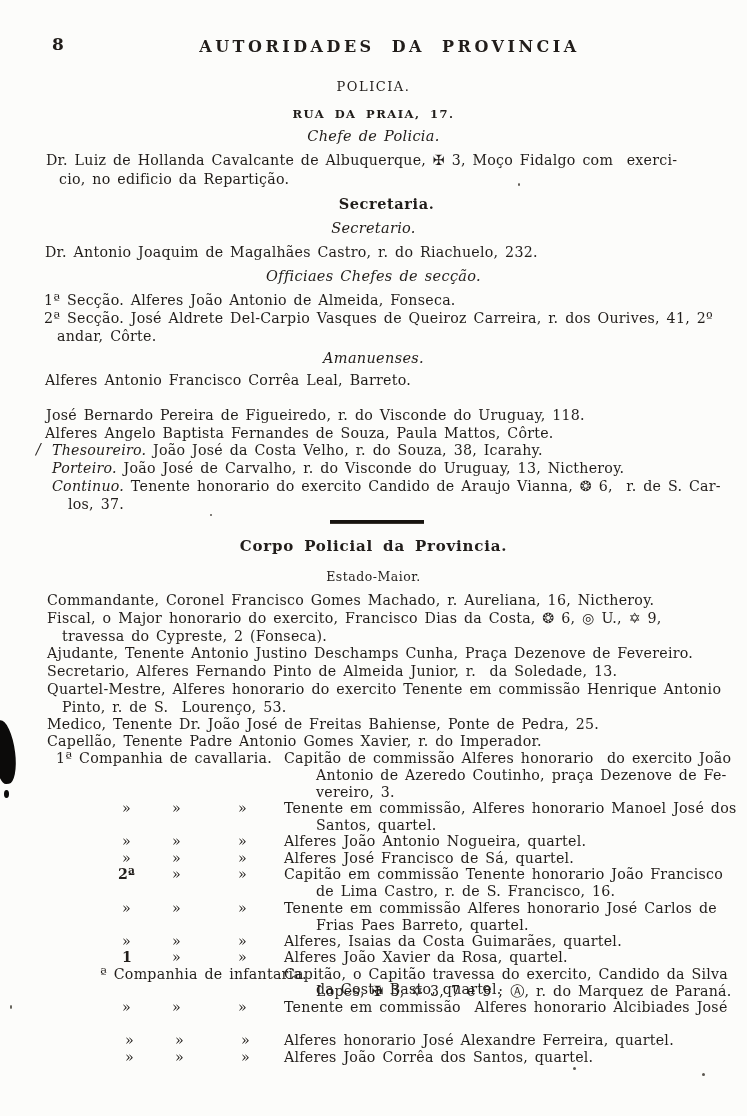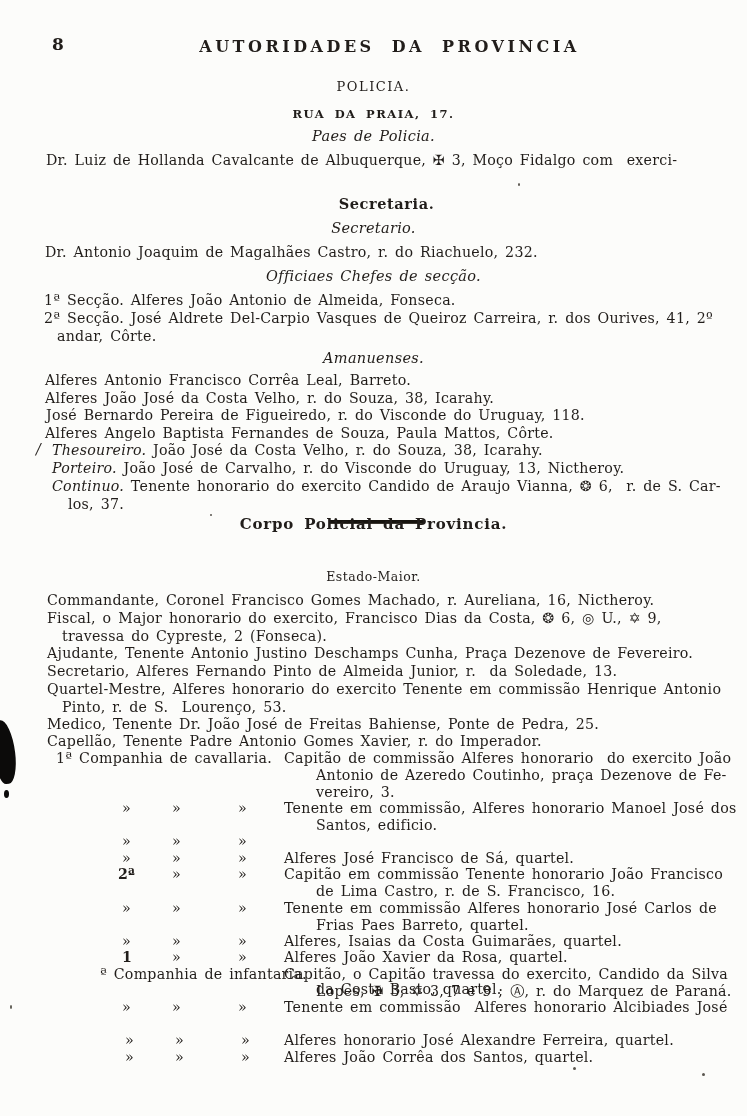--- a/index.html
+++ b/index.html
@@ -42,47 +42,47 @@
 </head>
 <body>
 
 <div id="page">
 
   <div class="ln pagenum" style="left:52px;top:36px">8</div>
   <div class="ln center maintitle" style="top:38px">AUTORIDADES DA PROVINCIA</div>
 
   <div class="ln center sect" style="top:78px">POLICIA.</div>
   <div class="ln center addr" style="top:106px">RUA DA PRAIA, 17.</div>
-  <div class="ln center ith" style="top:128px">Paes de Policia.</div>
+  <div class="ln center ith" style="top:128px">Chefe de Policia.</div>
   <div class="ln" style="left:46px;top:152px">Dr. Luiz de Hollanda Cavalcante de Albuquerque, ✠ 3, Moço Fidalgo com  exerci-</div>
+  <div class="ln" style="left:59px;top:171px">cio, no edificio da Repartição.</div>
 
   <div class="ln center bh" style="top:195px">Secretaria.</div>
   <div class="ln center ith" style="top:220px">Secretario.</div>
   <div class="ln" style="left:45px;top:244px">Dr. Antonio Joaquim de Magalhães Castro, r. do Riachuelo, 232.</div>
 
   <div class="ln center ith" style="top:268px">Officiaes Chefes de secção.</div>
   <div class="ln" style="left:44px;top:292px">1ª Secção. Alferes João Antonio de Almeida, Fonseca.</div>
   <div class="ln" style="left:44px;top:310px">2ª Secção. José Aldrete Del-Carpio Vasques de Queiroz Carreira, r. dos Ourives, 41, 2º</div>
   <div class="ln" style="left:57px;top:328px">andar, Côrte.</div>
 
   <div class="ln center ith" style="top:350px">Amanuenses.</div>
   <div class="ln" style="left:45px;top:372px">Alferes Antonio Francisco Corrêa Leal, Barreto.</div>
-  <div class="ln" style="left:45px;top:390px">Alferes João José da Costa Velho, r. do Souza, 38, Icarahy.</div>
   <div class="ln" style="left:46px;top:407px">José Bernardo Pereira de Figueiredo, r. do Visconde do Uruguay, 118.</div>
   <div class="ln" style="left:45px;top:425px">Alferes Angelo Baptista Fernandes de Souza, Paula Mattos, Côrte.</div>
 
   <div class="ln it" style="left:36px;top:441px">/</div>
   <div class="ln" style="left:52px;top:442px"><span class="it">Thesoureiro.</span><span> João José da Costa Velho, r. do Souza, 38, Icarahy.</span></div>
   <div class="ln" style="left:52px;top:460px"><span class="it">Porteiro.</span><span> João José de Carvalho, r. do Visconde do Uruguay, 13, Nictheroy.</span></div>
   <div class="ln" style="left:52px;top:478px"><span class="it">Continuo.</span><span> Tenente honorario do exercito Candido de Araujo Vianna, ❂ 6,  r. de S. Car-</span></div>
   <div class="ln" style="left:68px;top:496px">los, 37.</div>
 
   <div class="divider"></div>
 
-  <div class="ln center bh2" style="top:516px">Corpo Policial da Provincia.</div>
+  <div class="ln center bh2" style="top:538px">Corpo Policial da Provincia.</div>
   <div class="ln center sub" style="top:568px">Estado-Maior.</div>
 
   <div class="ln" style="left:47px;top:592px">Commandante, Coronel Francisco Gomes Machado, r. Aureliana, 16, Nictheroy.</div>
   <div class="ln" style="left:47px;top:610px">Fiscal, o Major honorario do exercito, Francisco Dias da Costa, ❂ 6, ◎ U., ✡ 9,</div>
   <div class="ln" style="left:62px;top:628px">travessa do Cypreste, 2 (Fonseca).</div>
   <div class="ln" style="left:47px;top:645px">Ajudante, Tenente Antonio Justino Deschamps Cunha, Praça Dezenove de Fevereiro.</div>
   <div class="ln" style="left:47px;top:663px">Secretario, Alferes Fernando Pinto de Almeida Junior, r.  da Soledade, 13.</div>
   <div class="ln" style="left:47px;top:681px">Quartel-Mestre, Alferes honorario do exercito Tenente em commissão Henrique Antonio</div>
   <div class="ln" style="left:62px;top:699px">Pinto, r. de S.  Lourenço, 53.</div>
   <div class="ln" style="left:47px;top:716px">Medico, Tenente Dr. João José de Freitas Bahiense, Ponte de Pedra, 25.</div>
@@ -90,25 +90,26 @@
 
   <div class="ln" style="left:56px;top:750px">1ª Companhia de cavallaria.</div>
   <div class="ln" style="left:284px;top:750px">Capitão de commissão Alferes honorario  do exercito João</div>
   <div class="ln" style="left:316px;top:767px">Antonio de Azeredo Coutinho, praça Dezenove de Fe-</div>
   <div class="ln" style="left:316px;top:784px">vereiro, 3.</div>
 
   <div class="ln" style="left:122px;top:800px">»</div>
   <div class="ln" style="left:172px;top:800px">»</div>
   <div class="ln" style="left:238px;top:800px">»</div>
   <div class="ln" style="left:284px;top:800px">Tenente em commissão, Alferes honorario Manoel José dos</div>
-  <div class="ln" style="left:316px;top:817px">Santos, edificio.</div>
+  <div class="ln" style="left:316px;top:817px">Santos, quartel.</div>
 
   <div class="ln" style="left:122px;top:833px">»</div>
   <div class="ln" style="left:172px;top:833px">»</div>
   <div class="ln" style="left:238px;top:833px">»</div>
+  <div class="ln" style="left:284px;top:833px">Alferes João Antonio Nogueira, quartel.</div>
 
   <div class="ln" style="left:122px;top:850px">»</div>
   <div class="ln" style="left:172px;top:850px">»</div>
   <div class="ln" style="left:238px;top:850px">»</div>
   <div class="ln" style="left:284px;top:850px">Alferes José Francisco de Sá, quartel.</div>
 
   <div class="ln" style="left:118px;top:866px;font-weight:bold">2ª</div>
   <div class="ln" style="left:172px;top:866px">»</div>
   <div class="ln" style="left:238px;top:866px">»</div>
   <div class="ln" style="left:284px;top:866px">Capitão em commissão Tenente honorario João Francisco</div>

